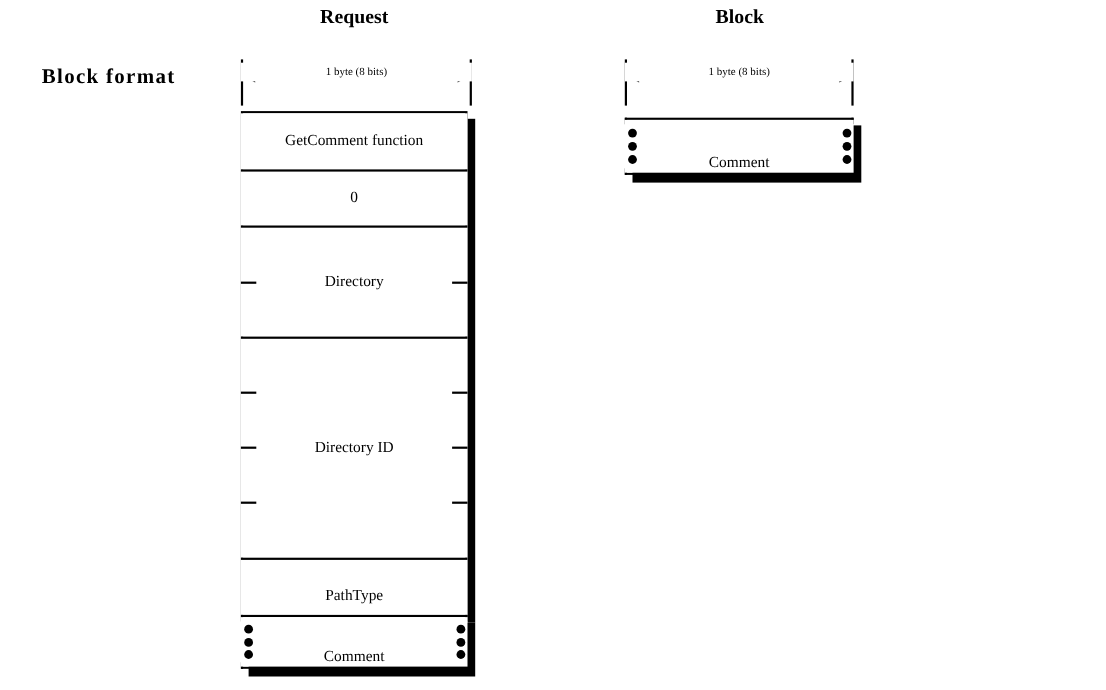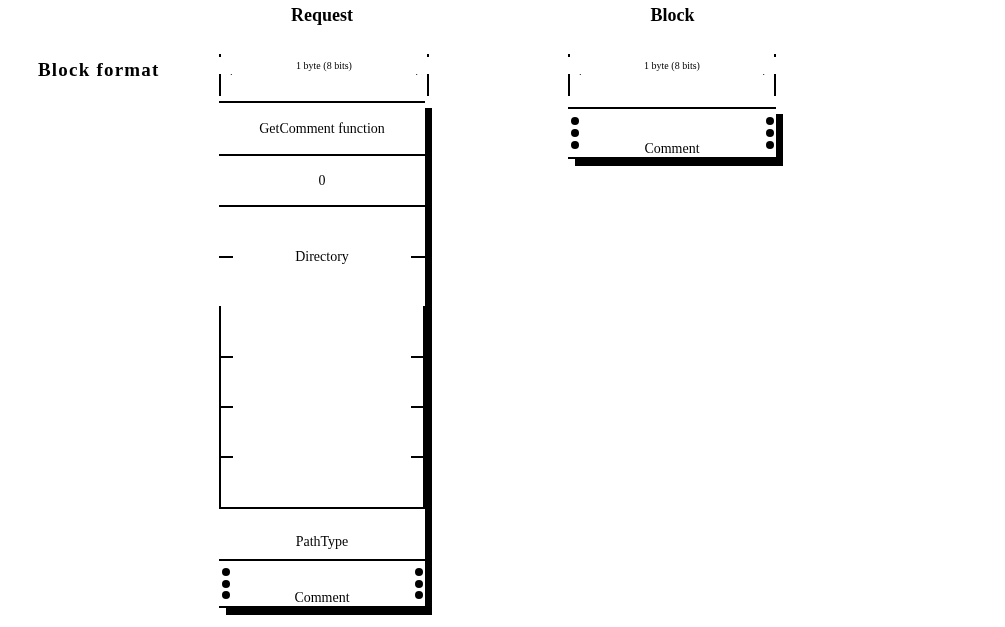--- a/index.html
+++ b/index.html
@@ -235,20 +235,23 @@
     <div class="field" style="top:53px; height:51px;">
       <span class="field-label">0</span>
     </div>
 
     <div class="field" style="top:104px; height:101px;">
       <span class="field-label">Directory</span>
     </div>
     <div class="bytetick l" style="top:155px;"></div>
     <div class="bytetick r" style="top:155px;"></div>
 
+    <div class="field" style="top:205px; height:201px;">
+      <span class="field-label">Directory ID</span>
+    </div>
     <div class="bytetick l" style="top:255px;"></div>
     <div class="bytetick r" style="top:255px;"></div>
     <div class="bytetick l" style="top:305px;"></div>
     <div class="bytetick r" style="top:305px;"></div>
     <div class="bytetick l" style="top:355px;"></div>
     <div class="bytetick r" style="top:355px;"></div>
 
     <div class="field" style="top:406px; height:68px;">
       <span class="field-label">PathType</span>
     </div>

